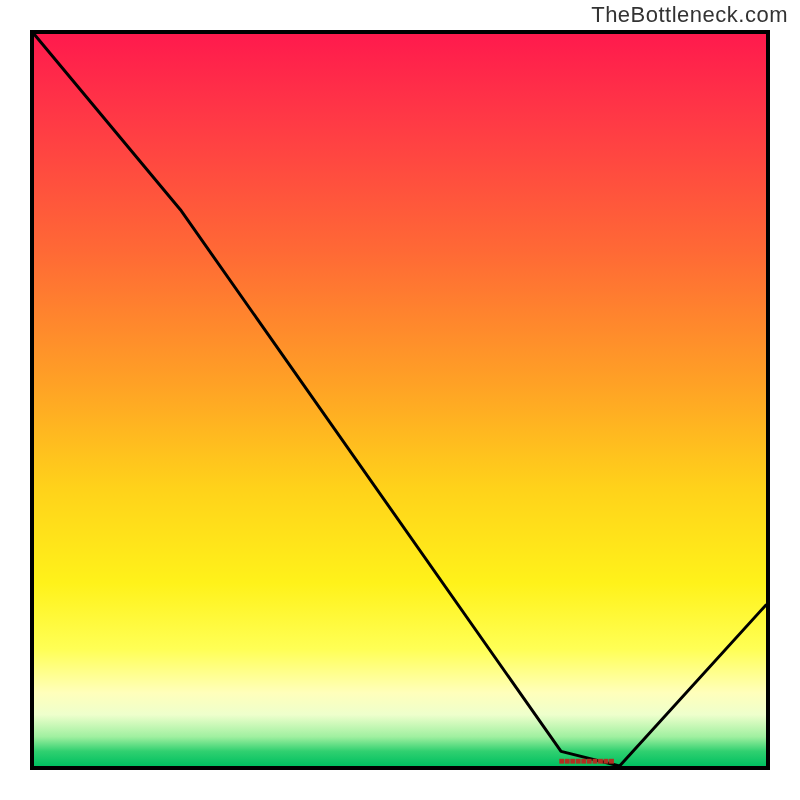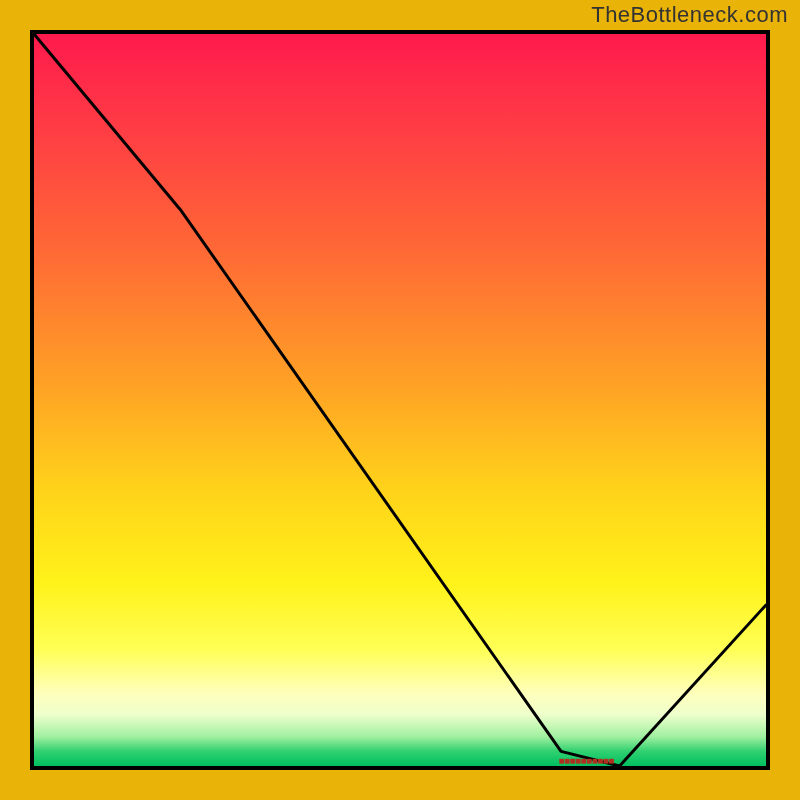--- a/index.html
+++ b/index.html
@@ -7,21 +7,21 @@
     width: 800px;
     height: 800px;
     background: #000;
     font-family: Arial, Helvetica, sans-serif;
     overflow: hidden;
   }
   .frame {
     position: relative;
     width: 800px;
     height: 800px;
-    background: #eab308;
+    background: #ffffff;
   }
   .watermark {
     position: absolute;
     top: 2px;
     right: 12px;
     color: #333;
     font-size: 22px;
     font-weight: 500;
     letter-spacing: 0.5px;
     user-select: none;

